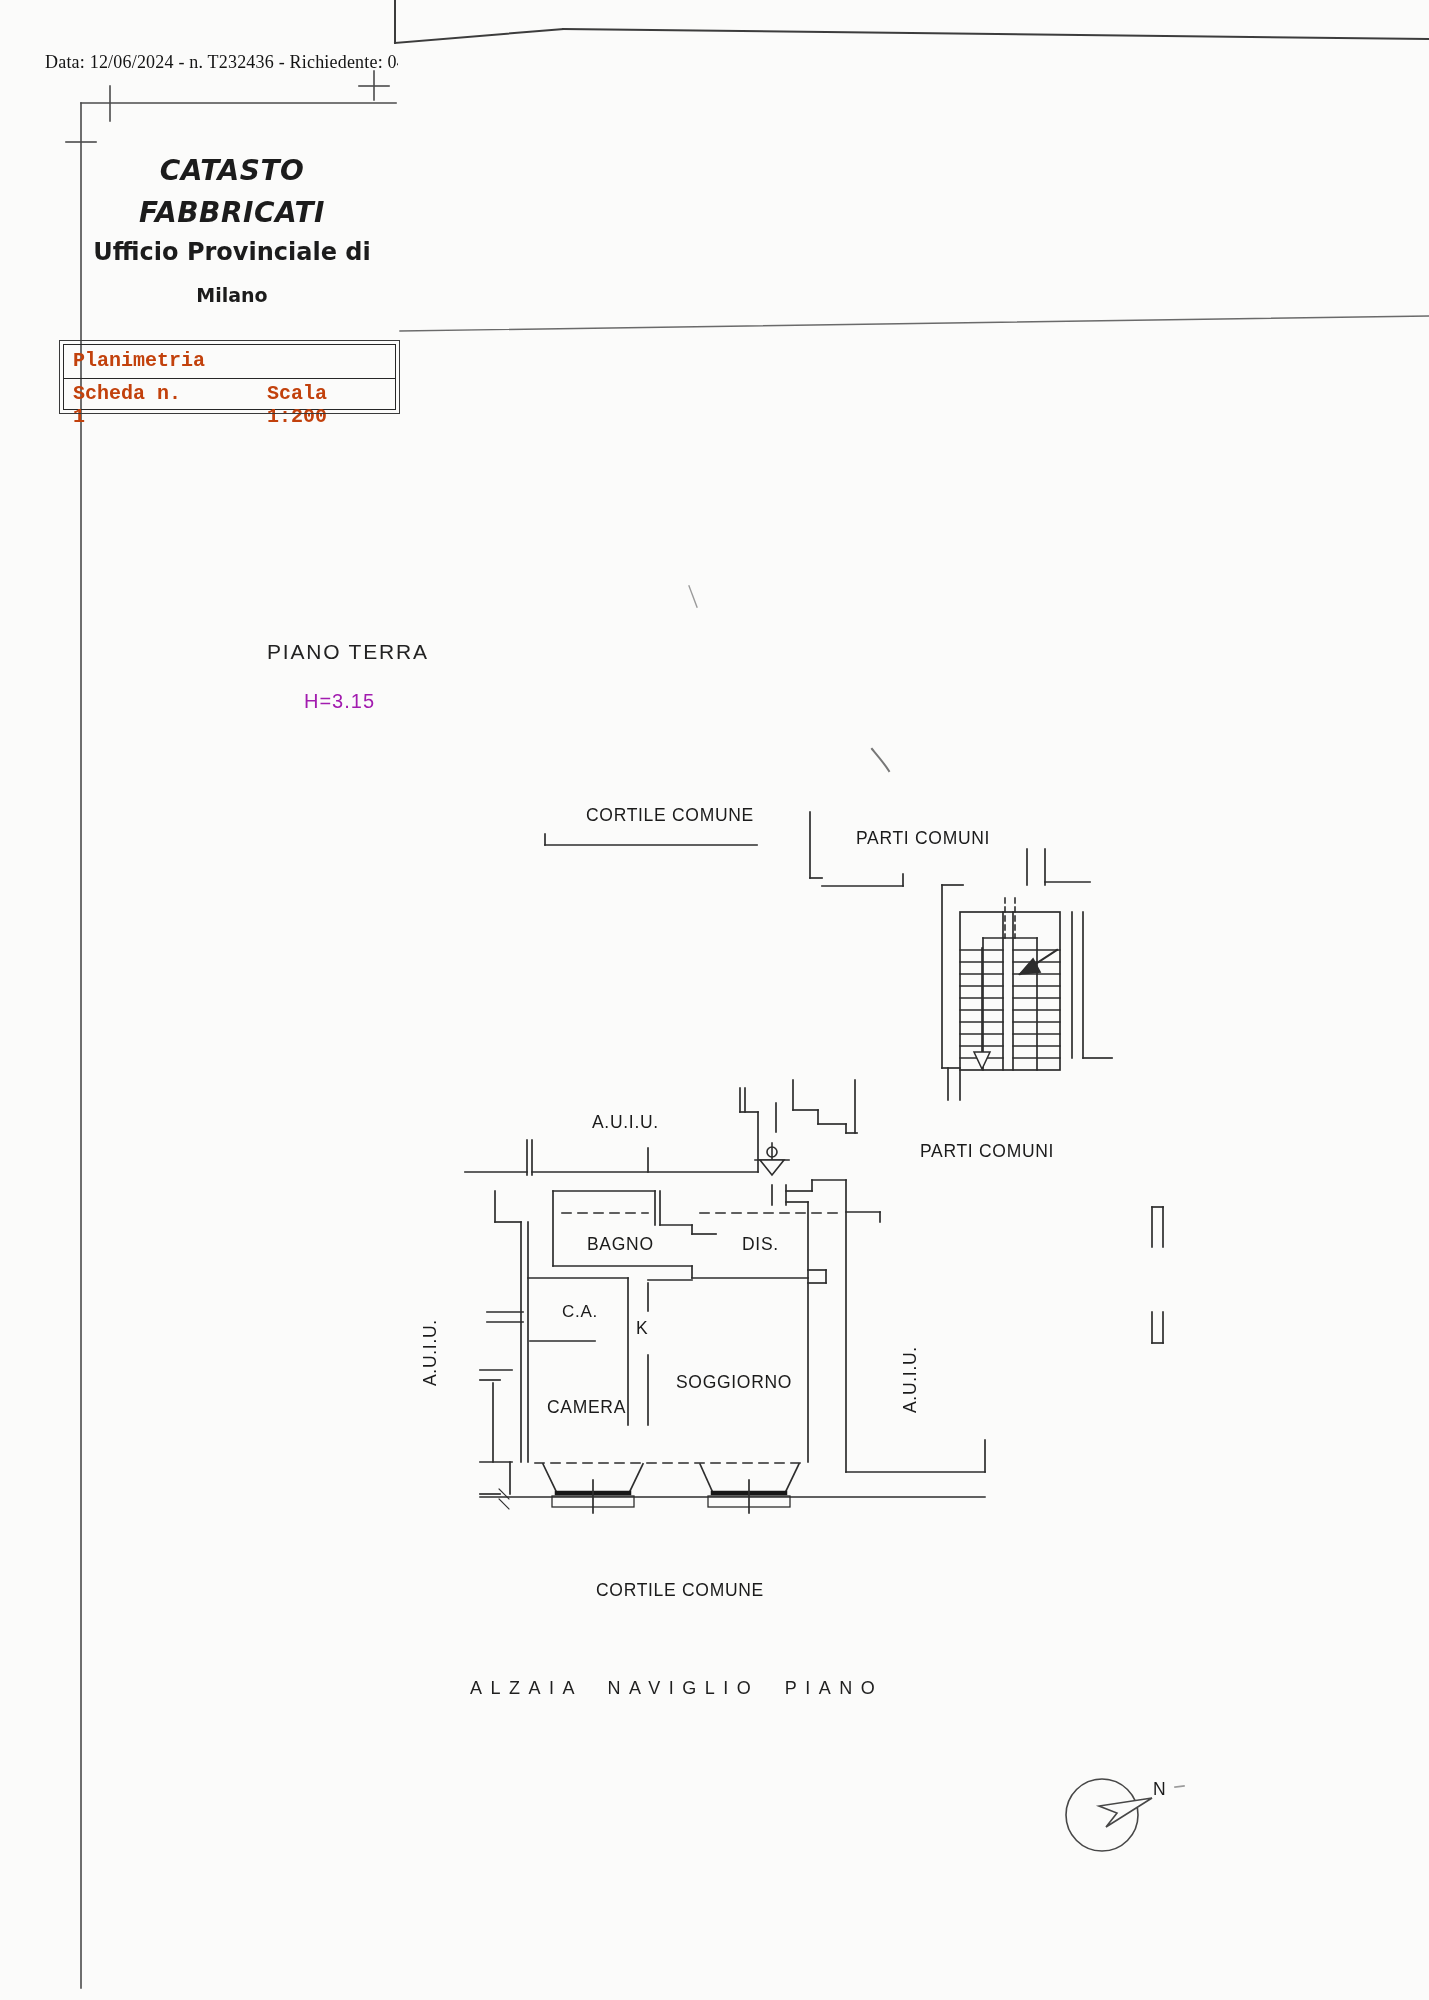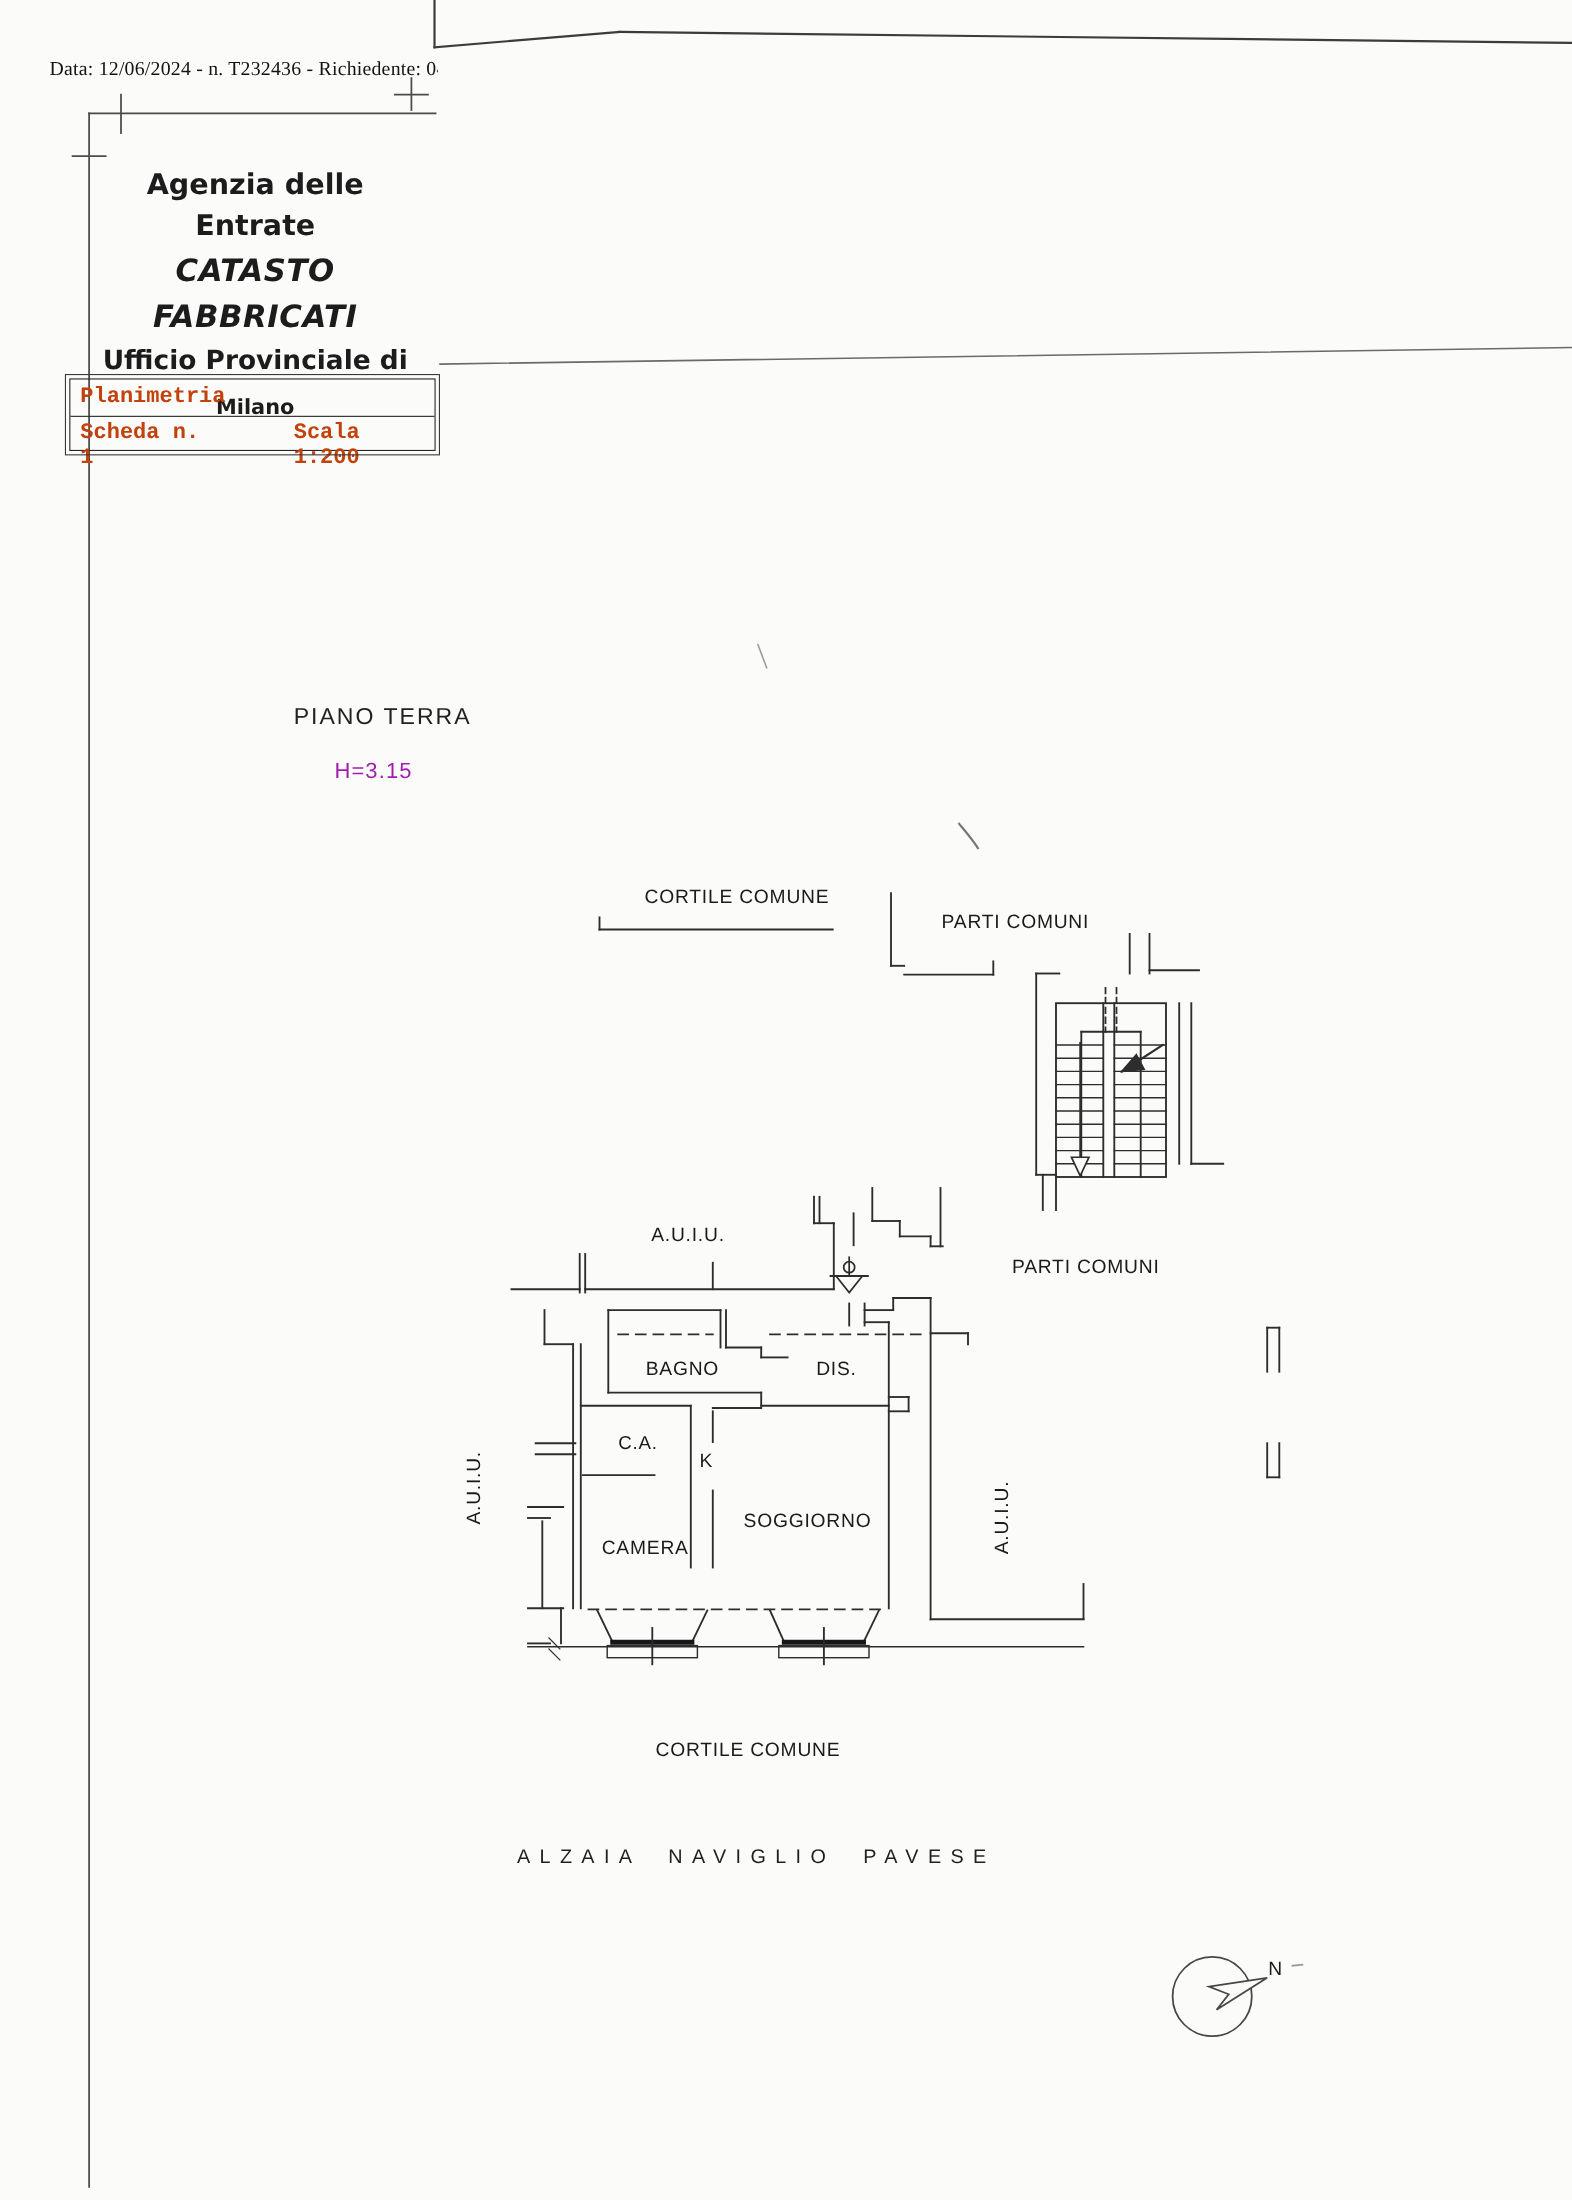--- a/index.html
+++ b/index.html
@@ -253,30 +253,29 @@
     <text class="plan-label" x="547" y="1413">CAMERA</text>
     <text class="plan-label" transform="translate(436,1386) rotate(-90)" x="0" y="0">A.U.I.U.</text>
     <text class="plan-label" transform="translate(916,1413) rotate(-90)" x="0" y="0">A.U.I.U.</text>
     <text class="plan-label" x="596" y="1596">CORTILE COMUNE</text>
   </g>
 </svg>
 
 <div class="abs txt-layer" id="scan-date">Data: 12/06/2024 - n. T232436 - Richiedente: 0462608</div>
 
 <div class="abs txt-layer" id="agency-header">
-  <div class="l1">Agenzia delle Entrate</div>
   <div class="l2">CATASTO FABBRICATI</div>
   <div class="l3">Ufficio Provinciale di</div>
   <div class="l4">Milano</div>
 </div>
 
 <div class="abs txt-layer" id="info-box">
   <div class="row1">Planimetria</div>
   <div class="row2">
     <span>Scheda n. 1</span>
     <span class="scala">Scala 1:200</span>
   </div>
 </div>
 
 <div class="abs txt-layer" id="piano-terra">PIANO TERRA</div>
 <div class="abs txt-layer" id="h-value">H=3.15</div>
 
-<div class="abs txt-layer" id="street-label">ALZAIA NAVIGLIO PAVESE</div>
+<div class="abs txt-layer" id="street-label">ALZAIA NAVIGLIO PIANO</div>
 
 </body></html>

